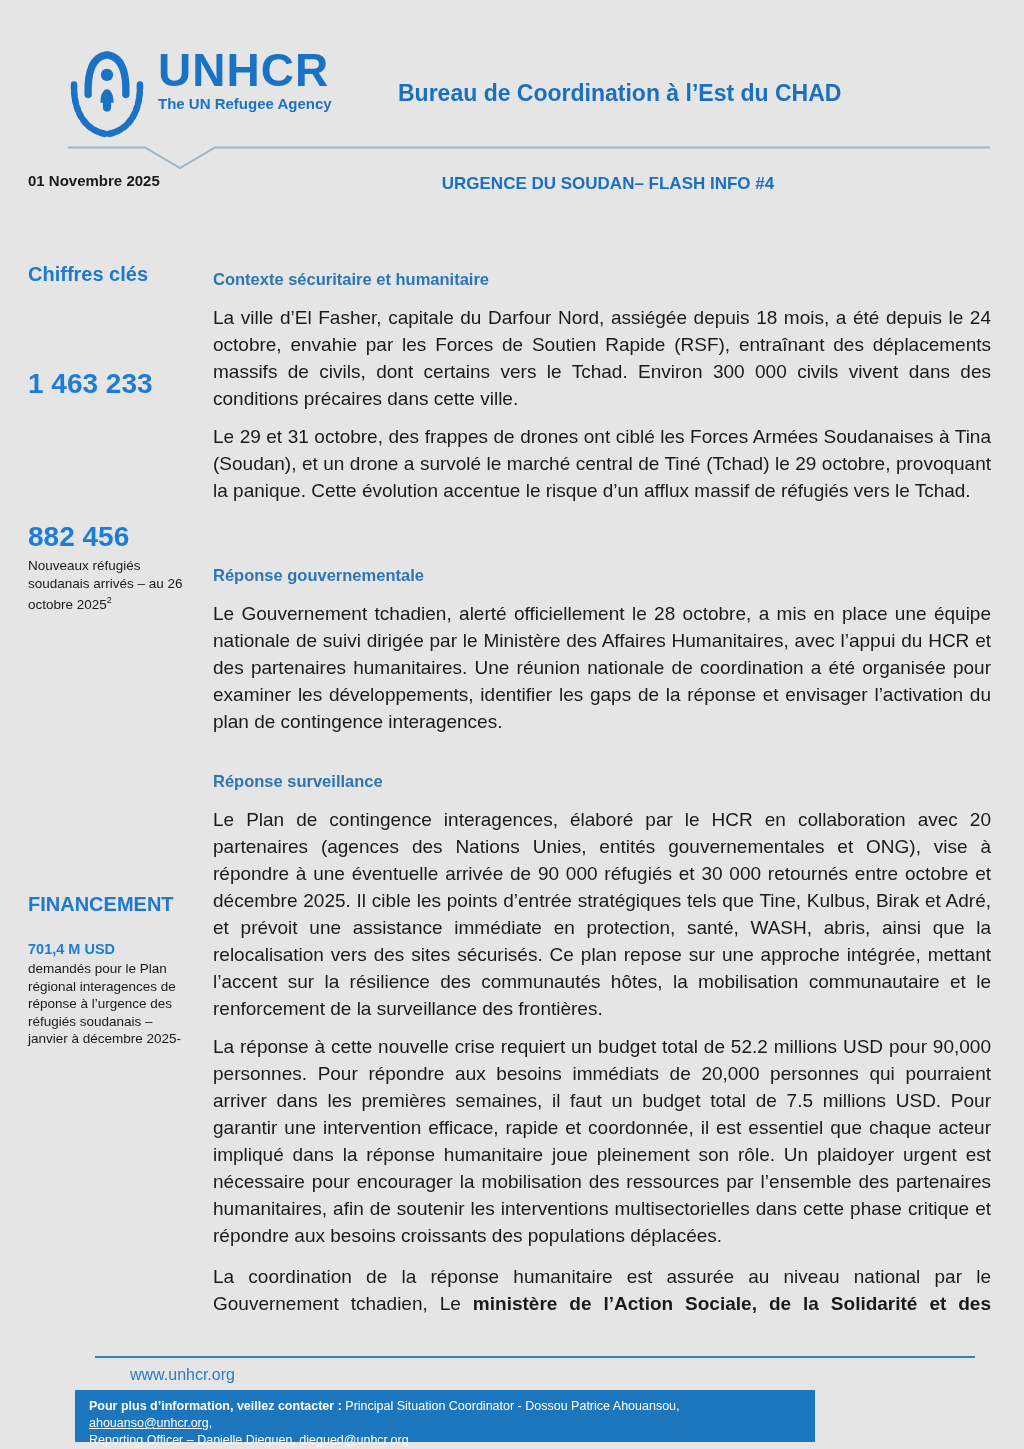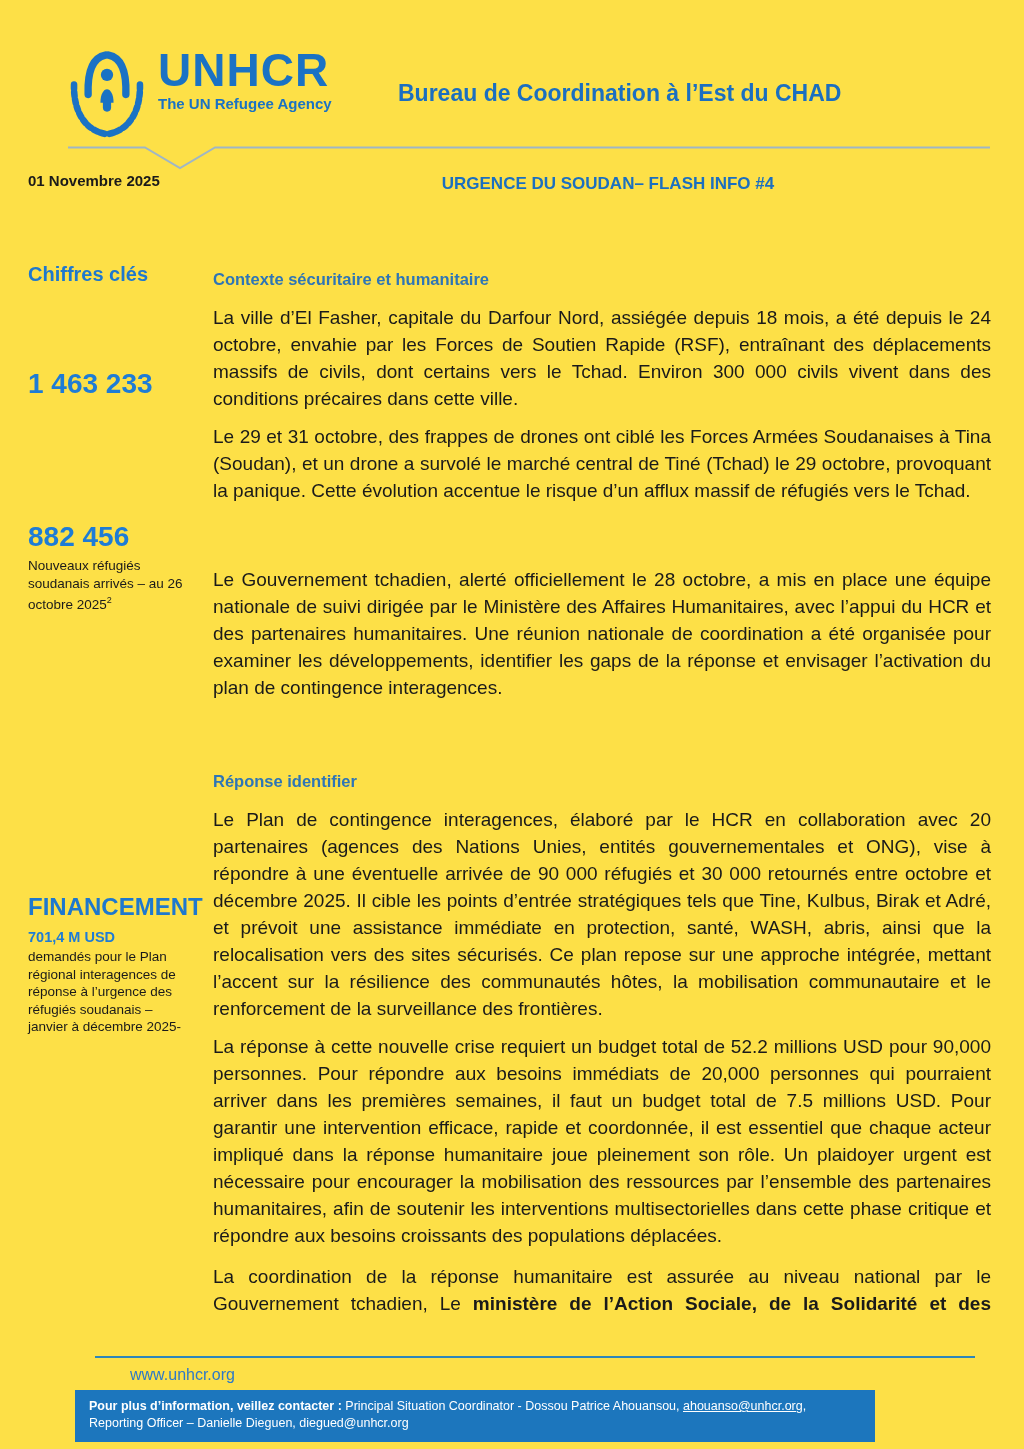--- a/index.html
+++ b/index.html
@@ -1,20 +1,20 @@
 <!DOCTYPE html>
 <html><head>
 <meta charset="utf-8">
 <style>
   html, body { margin: 0; padding: 0; background: #ffffff; }
   .page {
     position: relative;
     width: 1024px;
     height: 1449px;
-    background: #fde047;
+    background: #e5e5e5;
     font-family: "Liberation Sans", sans-serif;
     overflow: hidden;
   }
   
   .logo { position: absolute; left: 66px; top: 42px; display: flex; align-items: flex-start; }
   .logo svg { display: block; }
   .logo-text { margin-left: 10px; margin-top: 6px; }
   .logo-acronym {
     font-size: 46px; font-weight: bold; color: #1A72C4;
     letter-spacing: 1px; line-height: 44px;
@@ -39,21 +39,21 @@
     font-size: 20px; font-weight: bold; color: #1E78CE;
   }
   .stat { position: absolute; left: 28px; width: 164px; }
   .stat-1 { top: 368px; }
   .stat-2 { top: 521px; }
   .stat-3 { top: 693px; }
   .stat-value { font-size: 28px; font-weight: bold; color: #1E7CD6; margin-bottom: 4px; }
   .stat-label { font-size: 13.5px; color: #1a1a1a; line-height: 17.5px; }
   .stat-label sup { font-size: 9px; }
   .financement { position: absolute; left: 28px; top: 893px; width: 166px; }
-  .fin-heading { font-size: 24px; font-weight: bold; color: #1E78CE; margin-bottom: 8px; }
+  .fin-heading { font-size: 20px; font-weight: bold; color: #1E78CE; margin-bottom: 25px; }
   .fin-amount { font-size: 14.5px; font-weight: bold; color: #1E7CD6; margin-bottom: 3px; margin-top: 8px; }
   .fin-label { font-size: 13.5px; color: #1a1a1a; line-height: 17.5px; }
   
   .section { position: absolute; left: 213px; width: 778px; }
   .sec-1 { top: 270px; }
   .sec-2 { top: 566px; }
   .sec-3 { top: 772px; }
   .sec-4 { top: 1263px; }
   .sec-heading { font-size: 16.5px; font-weight: bold; color: #2E75B6; margin: 0 0 15px 0; }
   .section p {
@@ -63,21 +63,21 @@
   }
   .section p.cut { text-align-last: justify; }
   .bold-run { font-weight: bold; }
   
   .footer-line { position: absolute; left: 95px; top: 1356px; width: 880px; height: 2px; background: #2E86B8; }
   .footer-url {
     position: absolute; left: 130px; top: 1366px;
     font-size: 16px; color: #2E79C7; text-decoration: none;
   }
   .footer-banner {
-    position: absolute; left: 75px; top: 1390px; width: 800px; height: 52px;
+    position: absolute; left: 75px; top: 1390px; width: 740px; height: 52px;
     background: #1C76BD; box-sizing: border-box; padding: 8px 14px;
     color: #ffffff; font-size: 12.5px; line-height: 17px;
   }
   .banner-label { font-weight: bold; }
   .banner-email { color: #ffffff; text-decoration: underline; }
 </style>
 </head>
 <body>
 
 <div class="page">
@@ -134,25 +134,26 @@
     <div class="fin-label">demandés pour le Plan régional interagences de réponse à l’urgence des réfugiés soudanais – janvier à décembre 2025-</div>
   </div>
 
   <div class="section sec-1">
     <h2 class="sec-heading">Contexte sécuritaire et humanitaire</h2>
     <p>La ville d’El Fasher, capitale du Darfour Nord, assiégée depuis 18 mois, a été depuis le 24 octobre, envahie par les Forces de Soutien Rapide (RSF), entraînant des déplacements massifs de civils, dont certains vers le Tchad.  Environ 300 000 civils vivent dans des conditions précaires dans cette ville.</p>
     <p>Le 29 et 31 octobre, des frappes de drones ont ciblé les Forces Armées Soudanaises à Tina (Soudan), et un drone a survolé le marché central de Tiné (Tchad) le 29 octobre, provoquant la panique. Cette évolution accentue le risque d’un afflux massif de réfugiés vers le Tchad.</p>
   </div>
 
   <div class="section sec-2">
+    <h2 class="sec-heading">Réponse gouvernementale</h2>
     <p>Le Gouvernement tchadien, alerté officiellement le 28 octobre, a mis en place une équipe nationale de suivi dirigée par le Ministère des Affaires Humanitaires, avec l’appui du HCR et des partenaires humanitaires. Une réunion nationale de coordination a été organisée pour examiner les développements, identifier les gaps de la réponse et envisager l’activation du plan de contingence interagences.</p>
   </div>
 
   <div class="section sec-3">
-    <h2 class="sec-heading">Réponse identifier</h2>
+    <h2 class="sec-heading">Réponse surveillance</h2>
     <p>Le Plan de contingence interagences, élaboré par le HCR en collaboration avec 20 partenaires (agences des Nations Unies, entités gouvernementales et ONG), vise à répondre à une éventuelle arrivée de 90 000 réfugiés et 30 000 retournés entre octobre et décembre 2025. Il cible les points d’entrée stratégiques tels que Tine, Kulbus, Birak et Adré, et prévoit une assistance immédiate en protection, santé, WASH, abris, ainsi que la relocalisation vers des sites sécurisés. Ce plan repose sur une approche intégrée, mettant l’accent sur la résilience des communautés hôtes, la mobilisation communautaire et le renforcement de la surveillance des frontières.</p>
     <p>La réponse à cette nouvelle crise requiert un budget total de 52.2 millions USD pour 90,000 personnes. Pour répondre aux besoins immédiats de 20,000 personnes qui pourraient arriver dans les premières semaines, il faut un budget total de 7.5 millions USD. Pour garantir une intervention efficace, rapide et coordonnée, il est essentiel que chaque acteur impliqué dans la réponse humanitaire joue pleinement son rôle. Un plaidoyer urgent est nécessaire pour encourager la mobilisation des ressources par l’ensemble des partenaires humanitaires, afin de soutenir les interventions multisectorielles dans cette phase critique et répondre aux besoins croissants des populations déplacées.</p>
   </div>
 
   <div class="section sec-4">
     <p class="cut"><span>La coordination de la réponse humanitaire est assurée au niveau national par le Gouvernement tchadien, Le </span><span class="bold-run">ministère de l’Action Sociale, de la Solidarité et des</span></p>
   </div>
 
   <div class="footer-line"></div>
   <a class="footer-url" href="#">www.unhcr.org</a>

